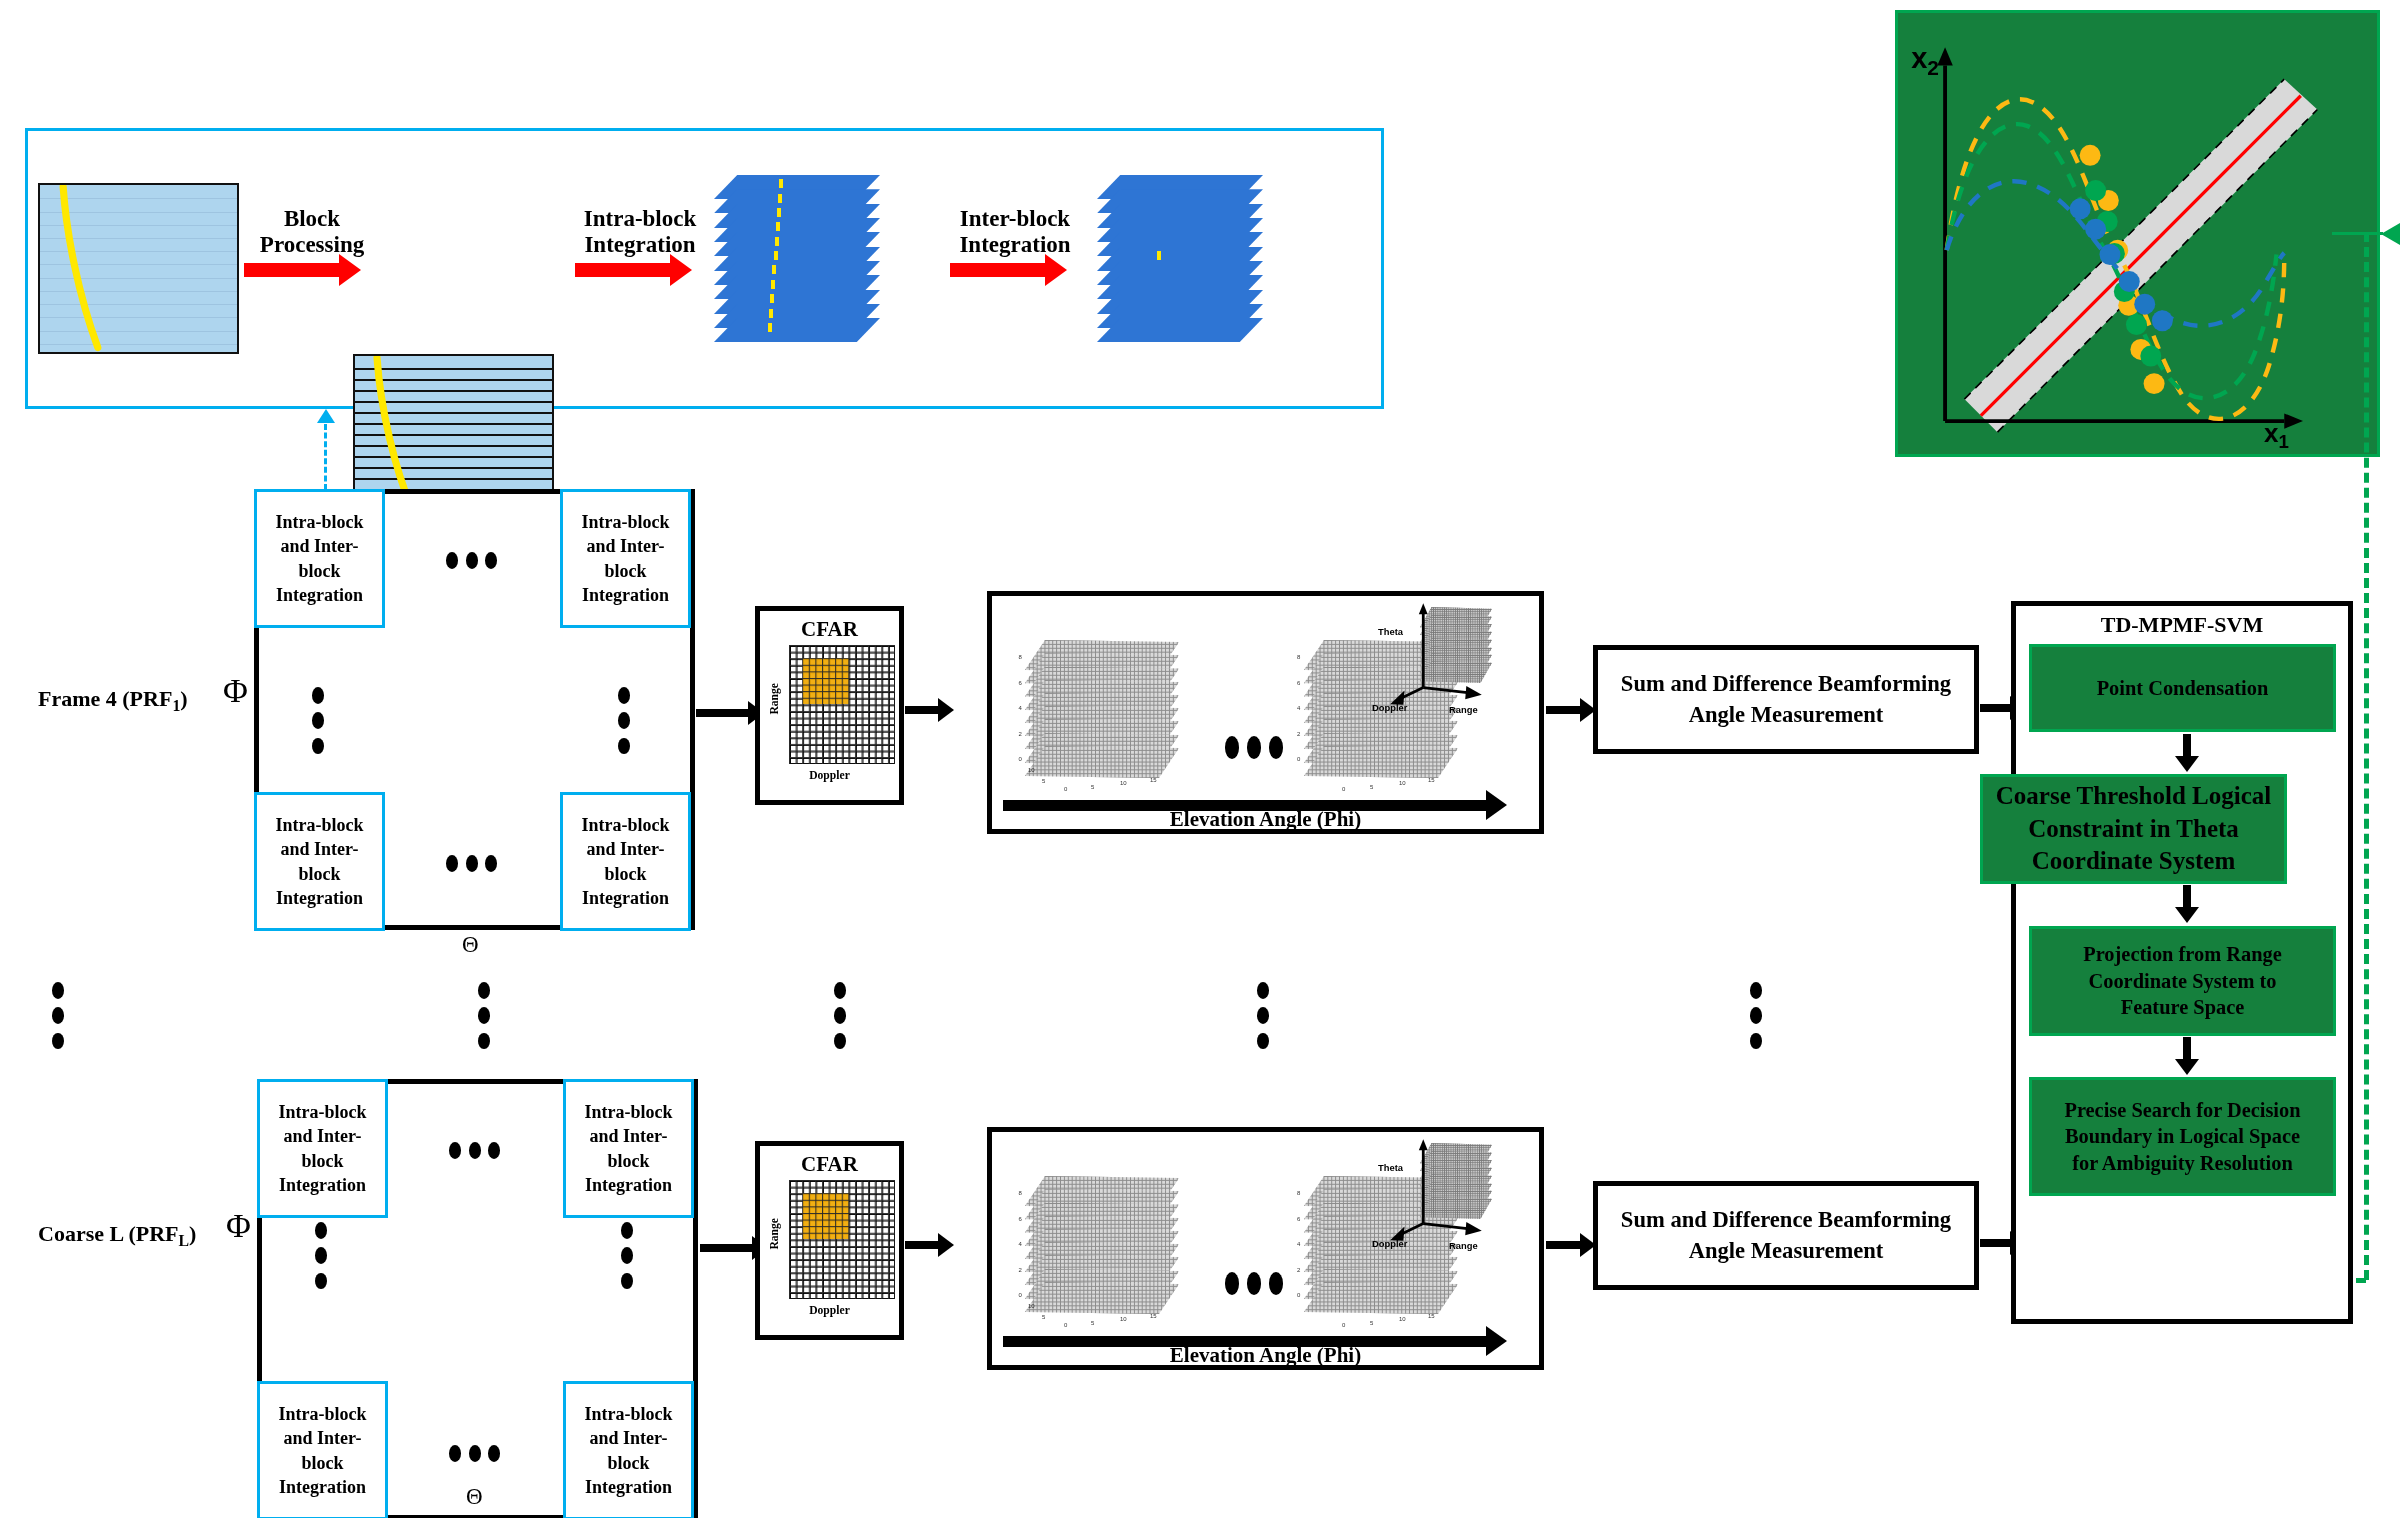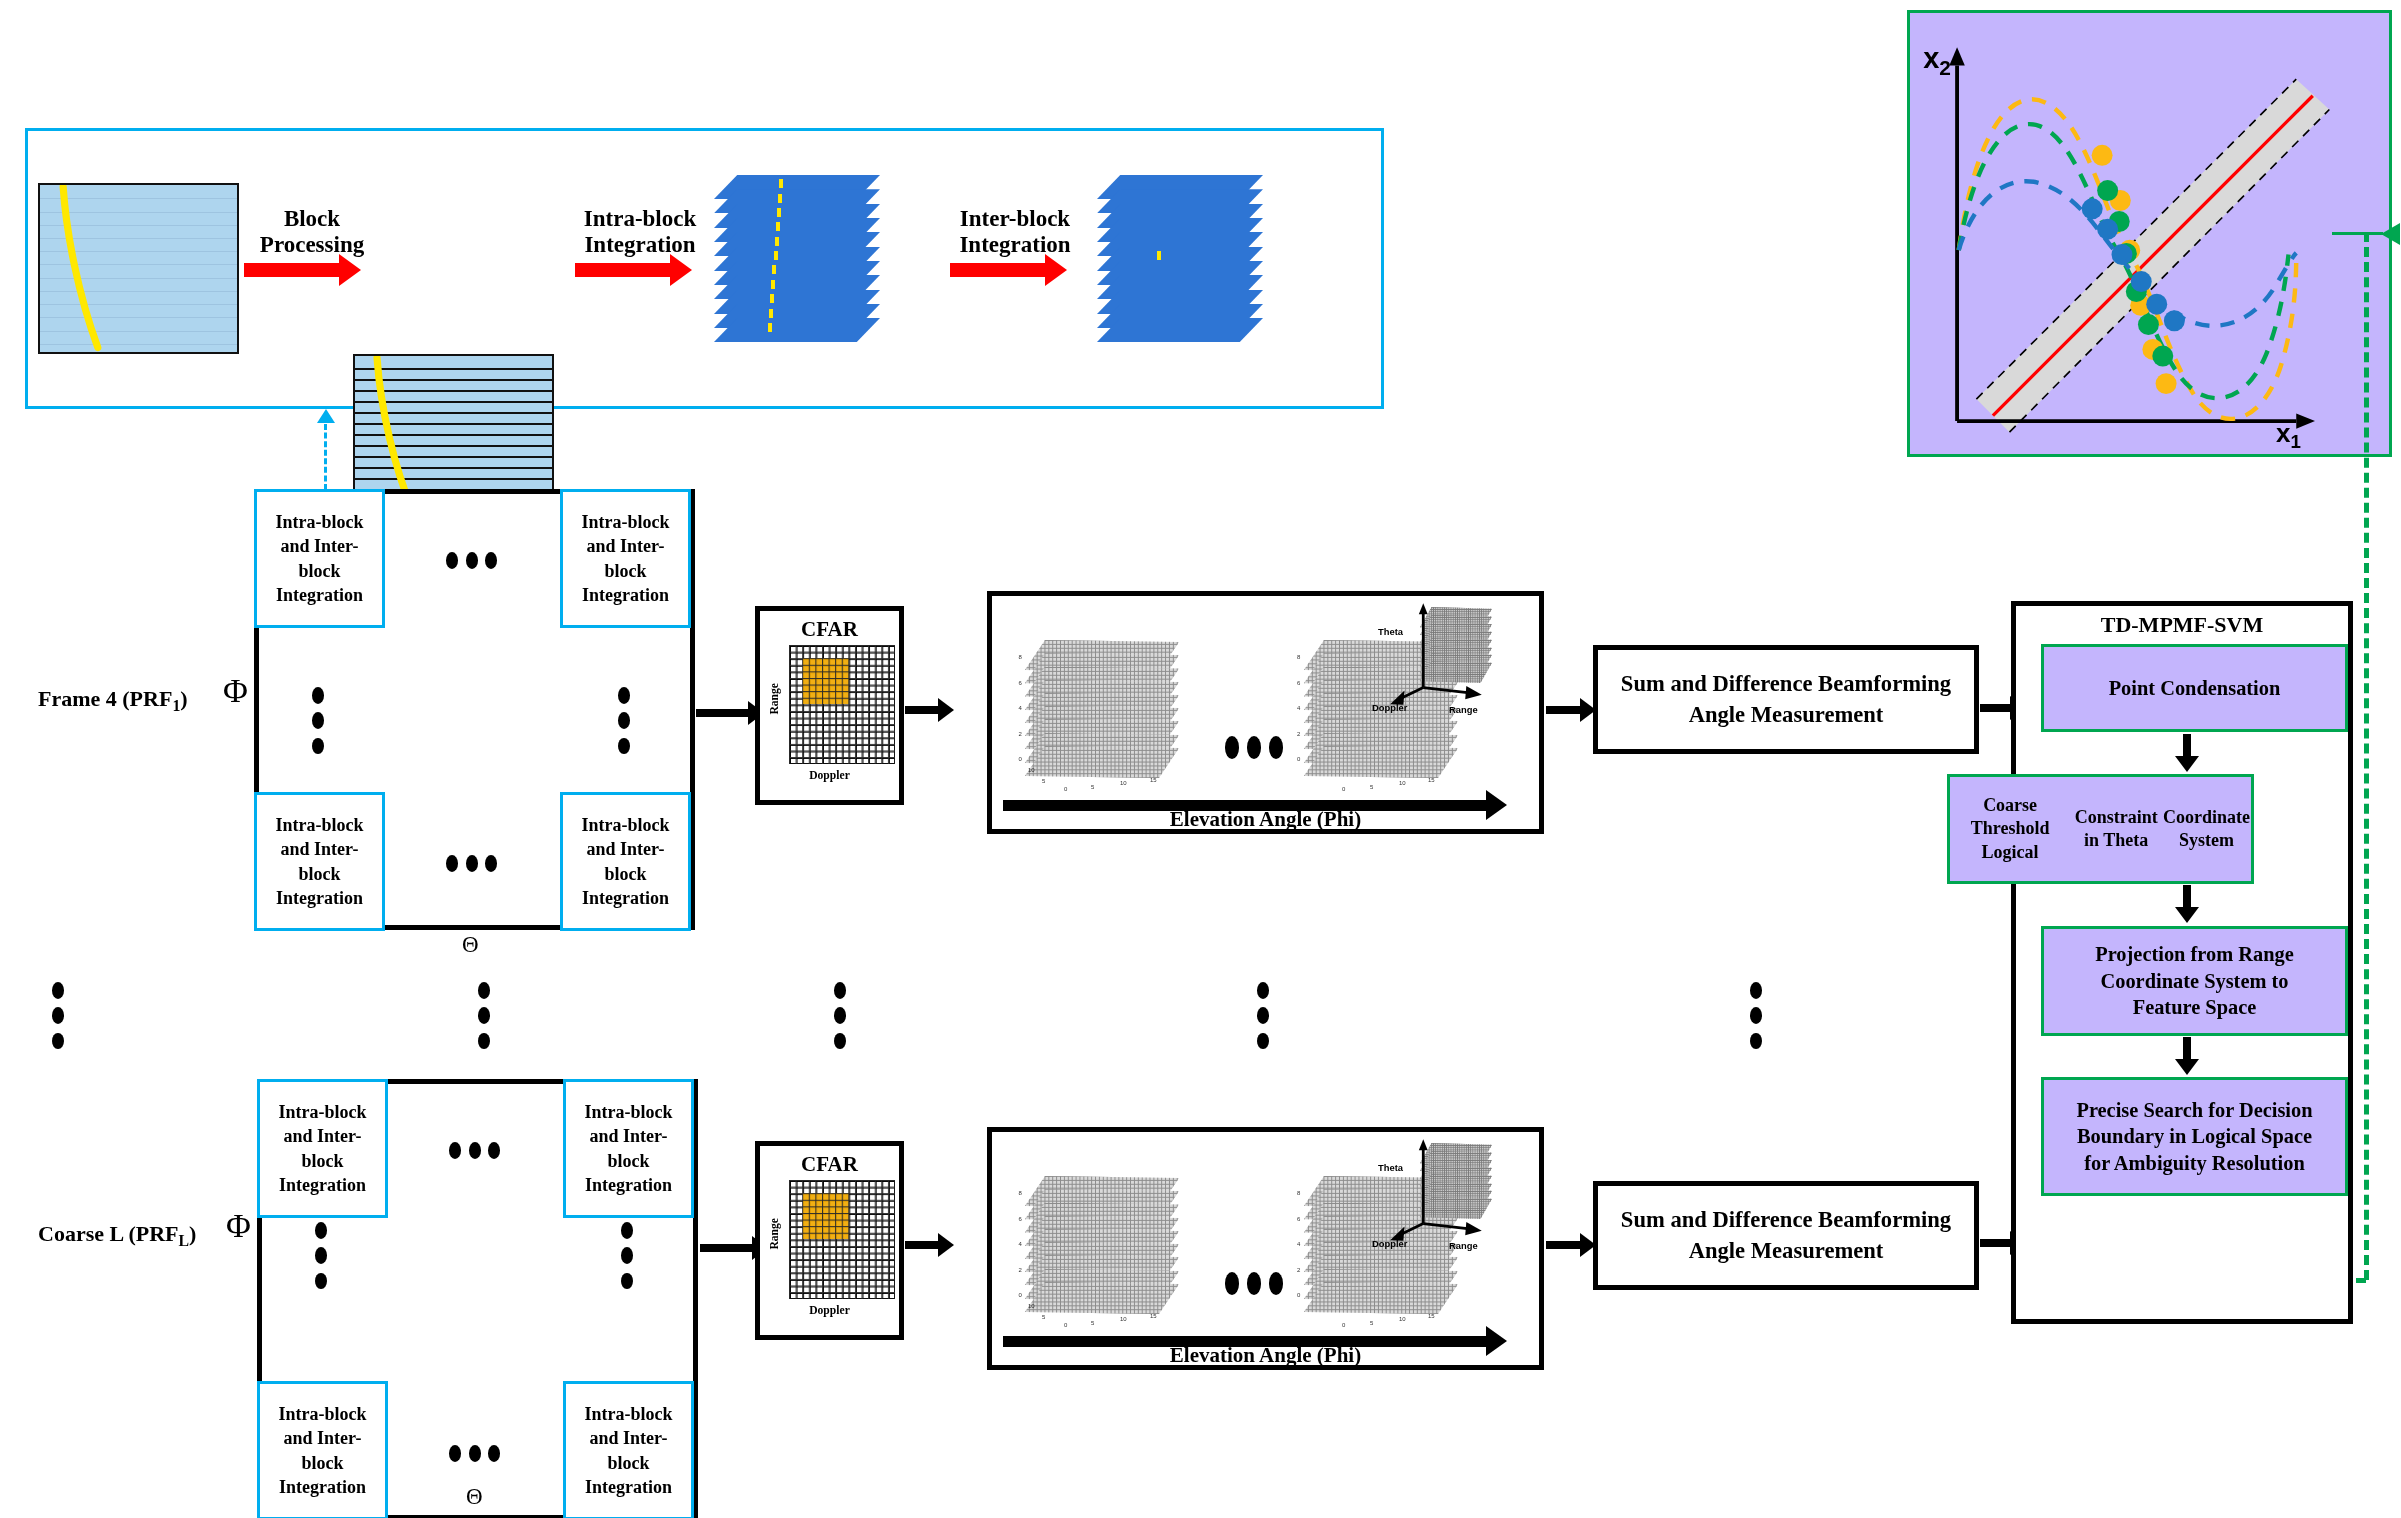--- a/index.html
+++ b/index.html
@@ -1,21 +1,21 @@
 <!DOCTYPE html>
 <html style="font-size:8.8px"><head>
 <meta charset="utf-8">
 <style>
   html,body{margin:0;padding:0;background:#fff;}
   body{width:2401px;height:1518px;position:relative;overflow:hidden;
        font-family:"Liberation Serif",serif;}
   .abs{position:absolute;}
   .blk{box-sizing:border-box;border:5px solid #000;background:#fff;}
   .cyanbox{box-sizing:border-box;border:3.9px solid #00AEEF;background:#fff;}
-  .greenbox{box-sizing:border-box;border:3.9px solid #00A650;background:#c4b5fd;margin-left:12px;}
+  .greenbox{box-sizing:border-box;border:3.9px solid #00A650;background:#15803d;}
   .ctr{display:flex;align-items:center;justify-content:center;text-align:center;}
   .bold{font-weight:bold;}
   .lbl{font-weight:bold;color:#000;line-height:1.12;}
 
   
   .dotsH{display:flex;gap:7.7px;align-items:center;}
   .dotsH i{display:block;width:12px;height:16.6px;background:#000;border-radius:50%;}
   .dotsV{display:flex;flex-direction:column;gap:8.8px;align-items:center;}
   .dotsV i{display:block;width:12px;height:16.6px;background:#000;border-radius:50%;}
 
@@ -658,21 +658,21 @@
 </div>
 
 <div class="abs greenbox ctr lbl" style="left:2029px;top:644px;width:307px;height:88px;font-size:20.4px;flex-direction:column;line-height:1.3;">
   <span>Point Condensation</span>
 </div>
 <div class="vblkarrow" style="left:2175px;top:734px;">
   <div class="shaft" style="height:22px"></div>
     <div class="head"></div>
 </div>
 
-<div class="abs greenbox ctr lbl" style="left:1935px;top:774px;width:307px;height:110px;font-size:18px;flex-direction:row;line-height:1.3;">
+<div class="abs greenbox ctr lbl" style="left:1980px;top:774px;width:307px;height:110px;font-size:25px;flex-direction:column;line-height:1.3;">
   <span>Coarse Threshold Logical</span>
   <span>Constraint in Theta</span>
   <span>Coordinate System</span>
 </div>
 <div class="vblkarrow" style="left:2175px;top:885px;">
   <div class="shaft" style="height:22px"></div>
     <div class="head"></div>
 </div>
 
 <div class="abs greenbox ctr lbl" style="left:2029px;top:926px;width:307px;height:110px;font-size:20.4px;flex-direction:column;line-height:1.3;">

